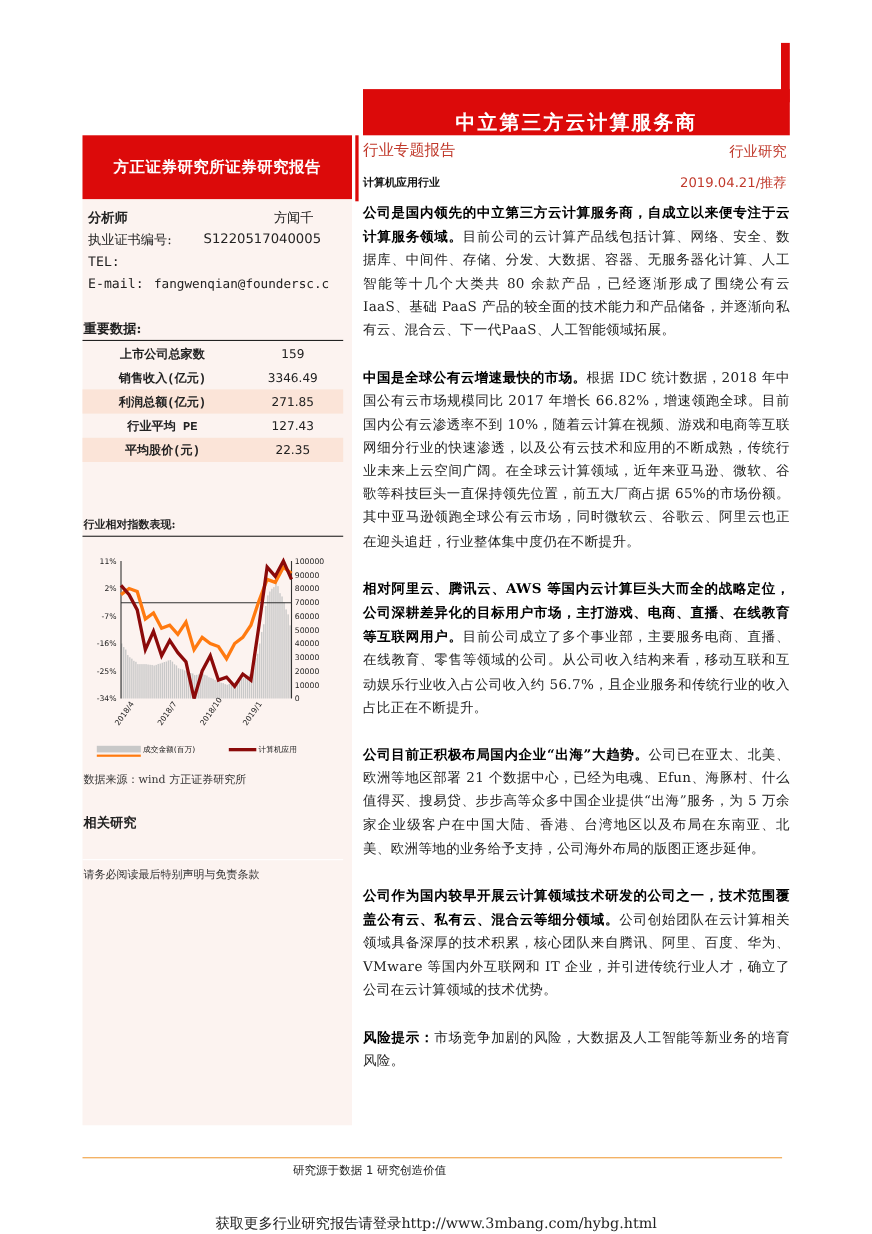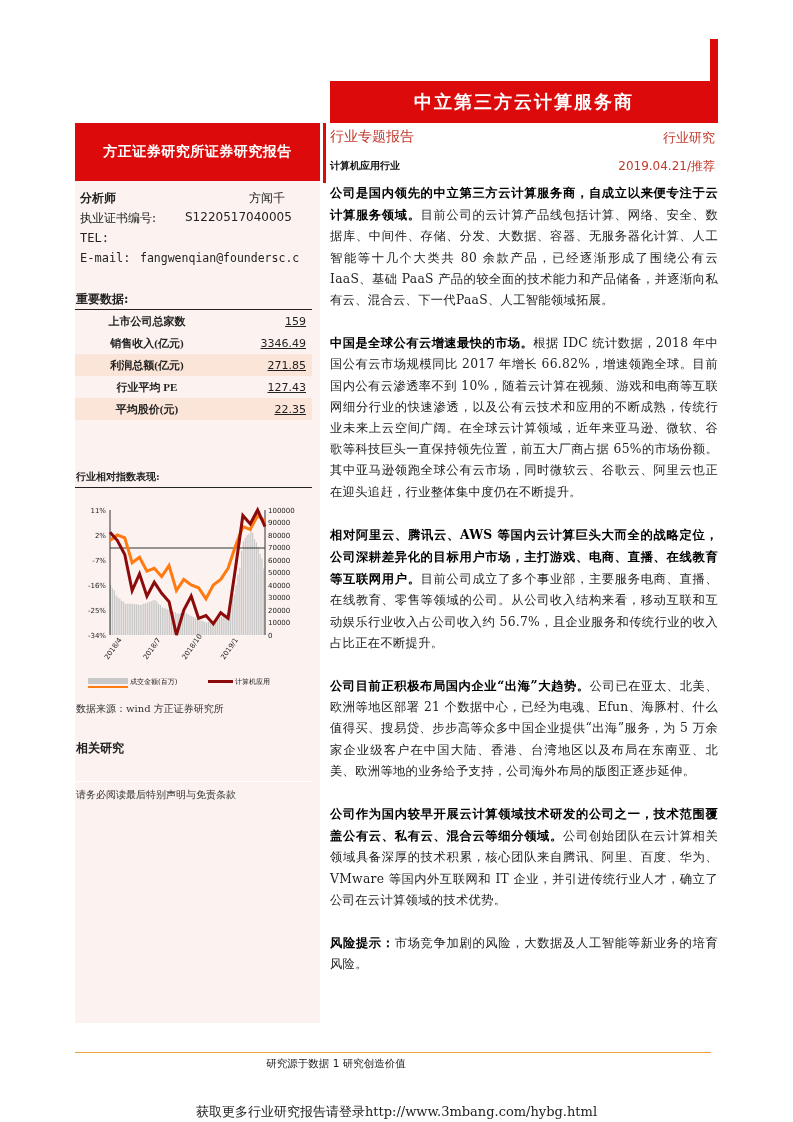--- a/index.html
+++ b/index.html
@@ -2,39 +2,39 @@
 <html><head>
 <meta charset="utf-8">
 <style>
   html, body { margin: 0; padding: 0; background: #ffffff; }
   body { width: 793px; height: 1122px; position: relative; overflow: hidden;
          font-family: "DejaVu Sans", "Liberation Sans", sans-serif; color: #222; }
   .abs { position: absolute; }
   .red { background: #dc0a0a; }
   
   #right-stripe { left: 710px; top: 39px; width: 8px; height: 54px; }
-  #title-bar { left: 330px; top: 81px; width: 388px; height: 42px; display: flex; align-items: center; justify-content: center; }
+  #title-bar { left: 330px; top: 81px; width: 388px; height: 42px; display: flex; align-items: flex-end; justify-content: center; }
   #title-bar span { color: #fff; font-family: "DejaVu Serif", serif; font-weight: bold; font-size: 18px; letter-spacing: 2px; }
   #left-accent { left: 323px; top: 123px; width: 3px; height: 60px; }
   #report-type { left: 330px; top: 128px; font-size: 14px; color: #c0392b; font-family: "DejaVu Serif", serif; }
   #report-cat { right: 78px; top: 129px; font-size: 13px; color: #c0392b; font-family: "DejaVu Serif", serif; }
   #industry { left: 330px; top: 159px; font-size: 10px; font-weight: bold; color: #111; font-family: "DejaVu Serif", serif; }
   #date-rating { right: 78px; top: 158px; font-size: 12px; color: #c0392b; }
   
   #sidebar { left: 75px; top: 123px; width: 245px; height: 900px; background: #fcf3f0; }
   #sb-header { left: 75px; top: 123px; width: 245px; height: 58px; display: flex; align-items: center; justify-content: center; }
   #sb-header span { color: #fff; font-weight: bold; font-size: 14px; font-family: "DejaVu Serif", serif; letter-spacing: 0.5px; }
   .sb-row { position: absolute; left: 80px; font-size: 12px; font-family: "DejaVu Sans Mono", monospace; }
   .sb-bold { font-weight: bold; font-family: "DejaVu Serif", serif; }
   #key-data-title { left: 76px; top: 291px; font-size: 12px; font-weight: bold; font-family: "DejaVu Serif", serif; }
   #key-line { left: 75px; top: 309px; width: 237px; height: 1px; background: #222; }
   table#kd { position: absolute; left: 75px; top: 310px; width: 237px; border-collapse: collapse; font-size: 11px; }
   table#kd td { height: 22px; padding: 0 6px; }
-  table#kd td.k { font-weight: bold; font-family: Liberation Serif, serif; text-align: center; }
-  table#kd td.v { text-align: right; text-decoration: underline; }
+  table#kd td.k { font-weight: bold; font-family: Liberation Mono, monospace; text-align: center; }
+  table#kd td.v { text-align: center; }
   table#kd tr.alt td { background: #fbe4d8; }
   #perf-title { left: 76px; top: 470px; font-size: 10px; font-weight: bold; font-family: "DejaVu Serif", serif; }
   #perf-line { left: 75px; top: 487px; width: 237px; height: 1px; background: #222; }
   #chart { left: 80px; top: 500px; width: 235px; height: 190px; }
   #source { left: 76px; top: 702px; font-size: 10px; font-family: "DejaVu Serif", serif; color: #333; }
   #related { left: 76px; top: 740px; font-size: 12px; font-weight: bold; font-family: "DejaVu Serif", serif; }
   #related-line { left: 75px; top: 781px; width: 237px; height: 1px; background: #fff; }
   #disclaimer { left: 76px; top: 788px; font-size: 10px; font-family: "DejaVu Serif", serif; color: #333; }
   
   #main { left: 330px; top: 182px; width: 388px; }

